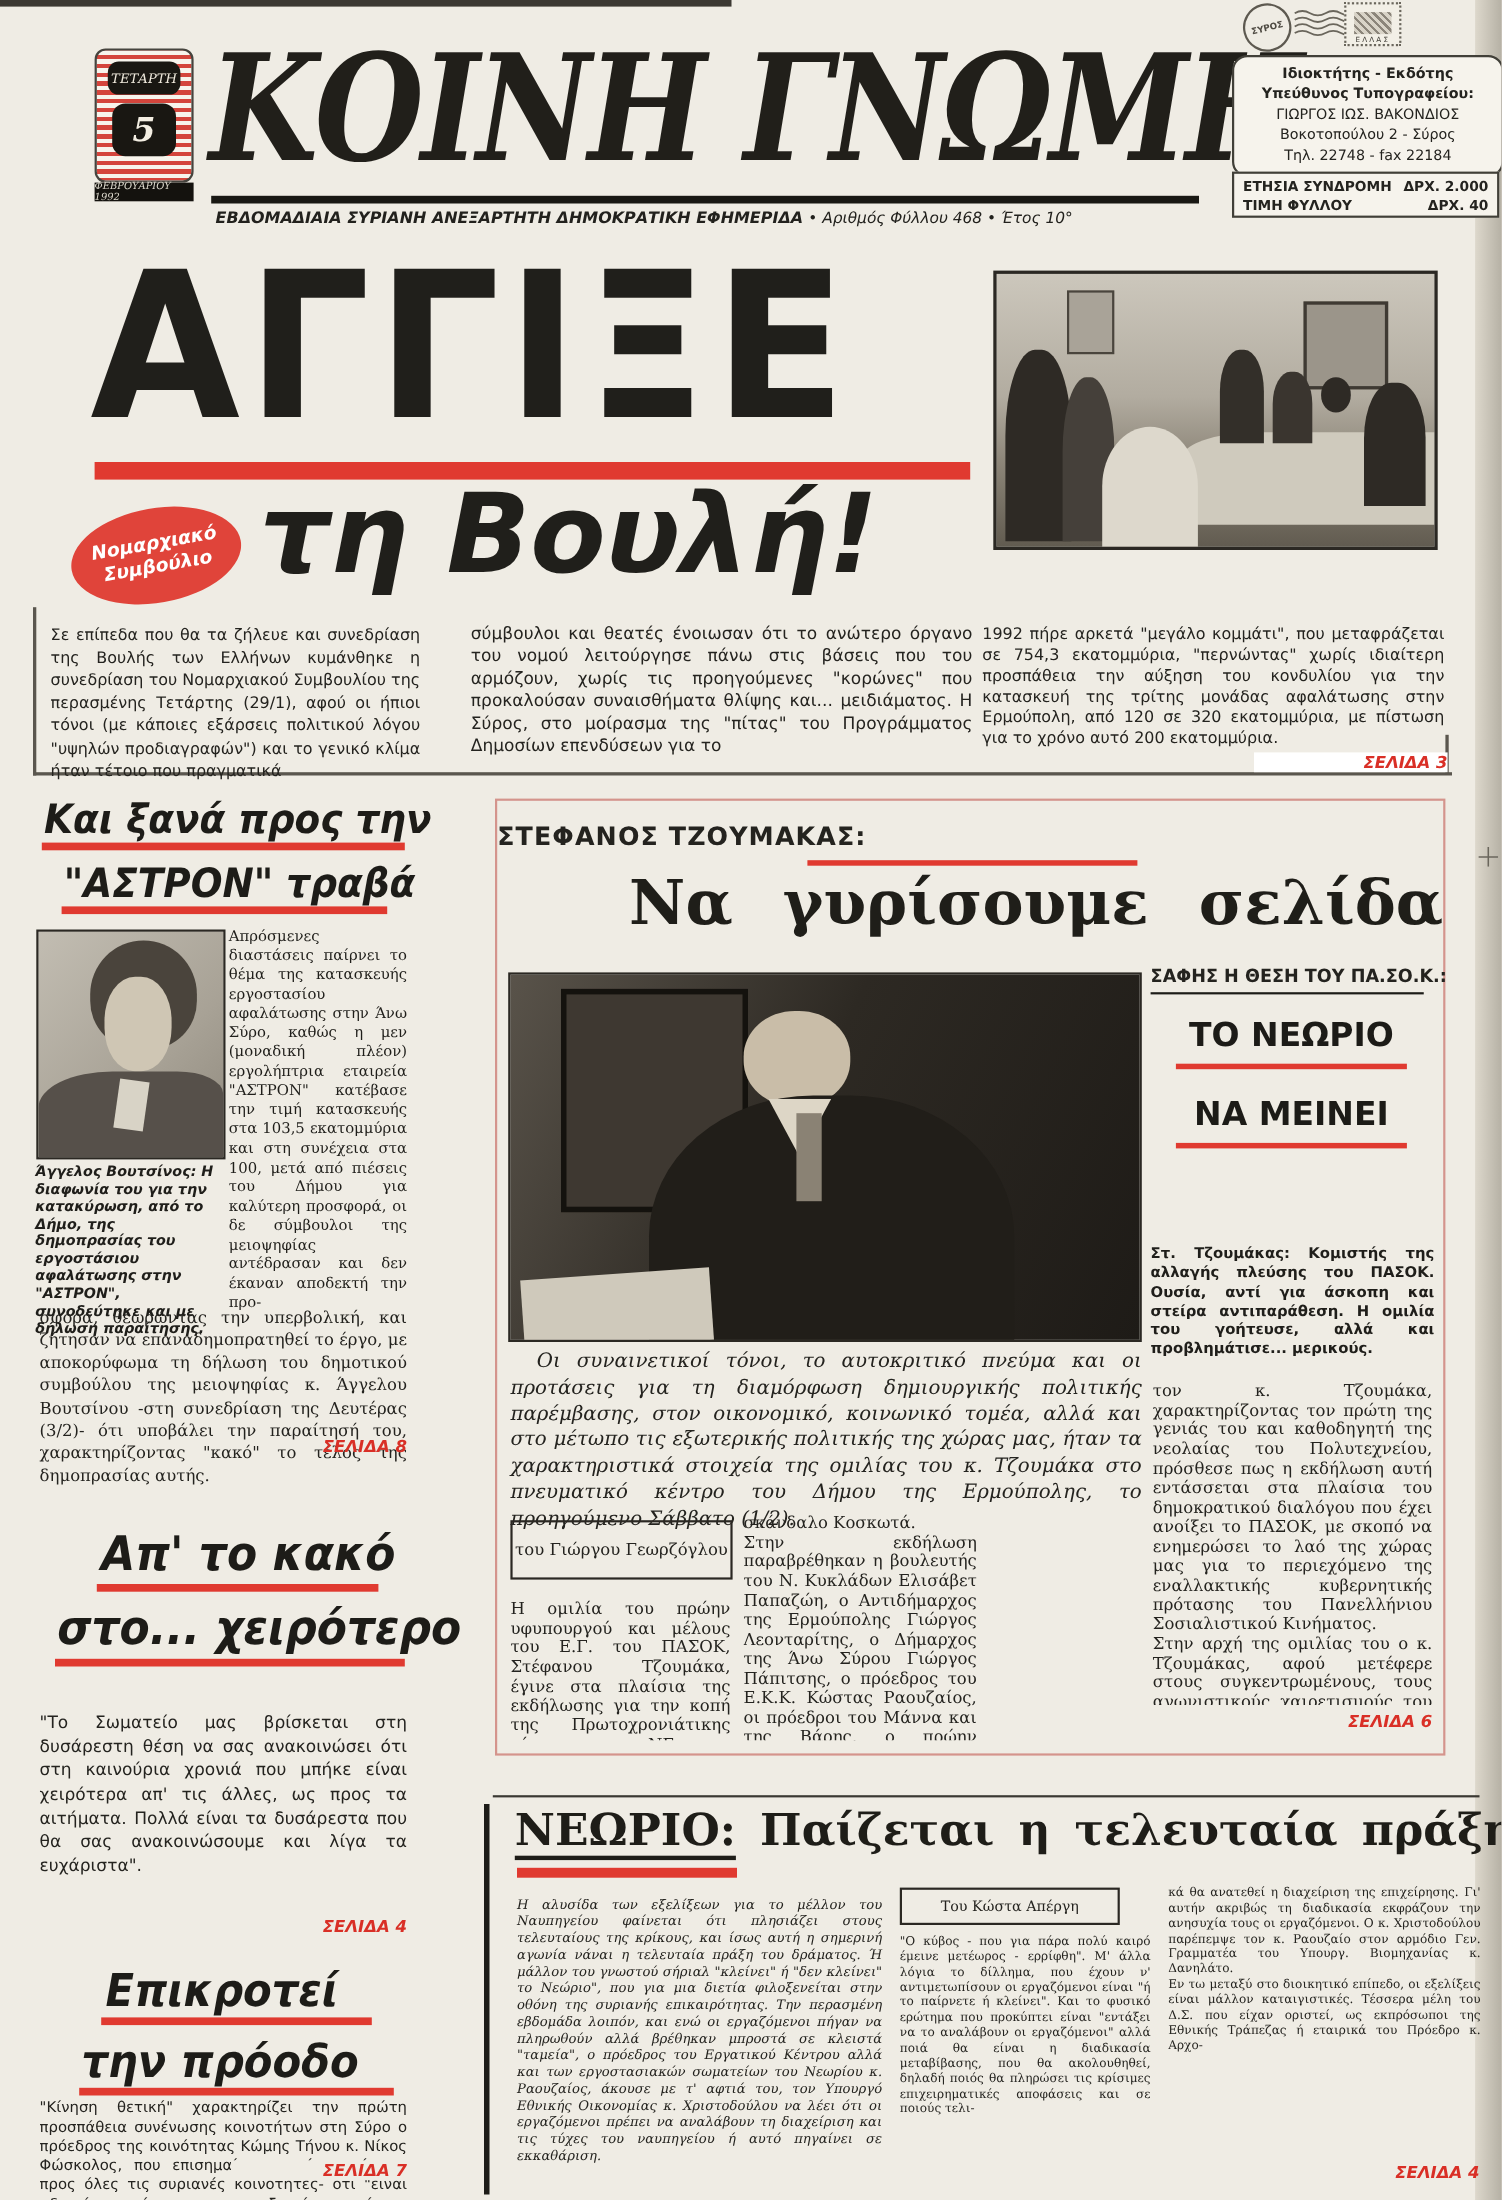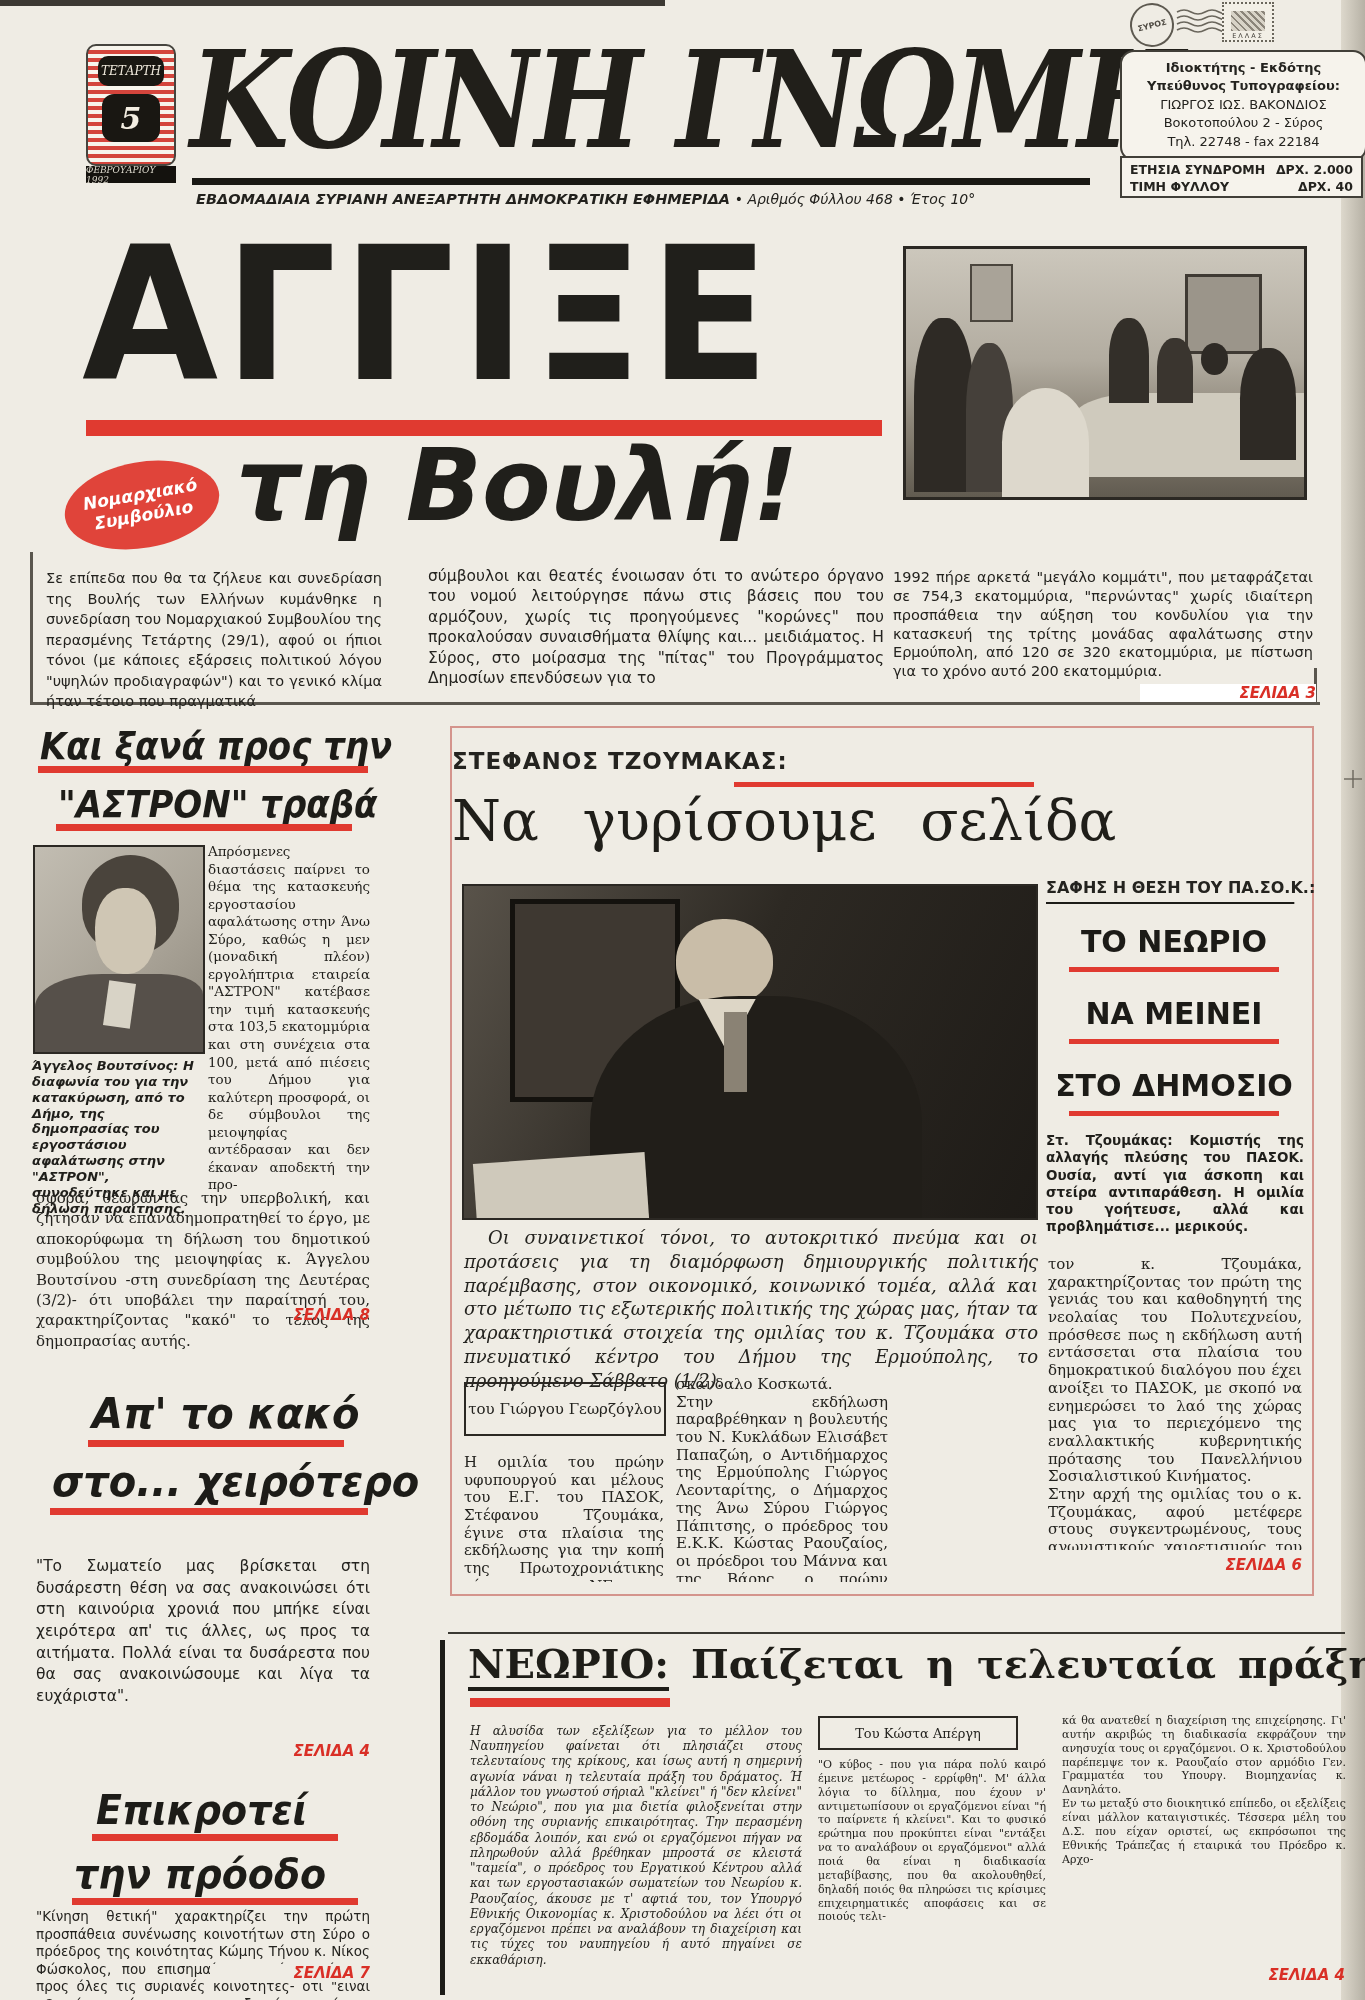--- a/index.html
+++ b/index.html
@@ -94,21 +94,21 @@
   .e-r1{left:92px;top:1834px;width:246px;height:7px;}
   .e-h2{left:74px;top:1850px;font-size:38px;}
   .e-r2{left:72px;top:1898px;width:286px;height:7px;}
   .e-body{left:36px;top:1908px;width:334px;font-size:13.5px;line-height:1.3;}
   .e-ref{left:210px;top:1964px;width:160px;text-align:right;background:#efece4;}
 
   
   .t-box{left:450px;top:726px;width:860px;height:866px;border:2px solid #d4948c;}
   .t-kicker{left:0;top:20px;width:100%;text-align:left;font-weight:bold;font-size:23px;letter-spacing:1px;color:#24231f;}
   .t-krule{left:282px;top:54px;width:300px;height:5px;}
-  .t-head{left:0;top:60px;width:100%;text-align:left;font-family:"DejaVu Serif",serif;font-weight:normal;
+  .t-head{left:0;top:60px;width:100%;text-align:right;font-family:"DejaVu Serif",serif;font-weight:bold;
           font-size:56px;word-spacing:26px;color:#1f1e19;}
   .photo3{left:10px;top:156px;width:572px;height:332px;background:linear-gradient(115deg,#59534a,#2d2923 45%,#1e1b17);border-width:2px;}
   .t-deckk{left:594px;top:150px;width:256px;text-align:center;font-weight:bold;font-size:16.5px;
            border-bottom:2px solid #1d1c18;padding-bottom:5px;white-space:nowrap;transform:scaleX(.97);transform-origin:left top;}
   .t-deckline{width:256px;text-align:center;font-weight:bold;font-size:30px;color:#1c1b17;}
   .t-deckrule{height:5px;margin:8px auto 0 auto;width:210px;}
   .t-dl0{left:594px;top:196px;}
   .t-dl1{left:594px;top:268px;}
   .t-dl2{left:594px;top:340px;}
   .t-cap{left:594px;top:404px;width:258px;font-size:13.5px;line-height:1.28;}
@@ -270,24 +270,20 @@
 
     <div class="abs t-deckk">ΣΑΦΗΣ Η ΘΕΣΗ ΤΟΥ ΠΑ.ΣΟ.Κ.:</div>
     <div class="abs t-deckline t-dl0">
       <div>ΤΟ ΝΕΩΡΙΟ</div>
       <div class="red t-deckrule"></div>
     </div>
     <div class="abs t-deckline t-dl1">
       <div>ΝΑ ΜΕΙΝΕΙ</div>
       <div class="red t-deckrule"></div>
     </div>
-    <div class="abs t-deckline t-dl2">
-      <div>ΣΤΟ ΔΗΜΟΣΙΟ</div>
-      <div class="red t-deckrule"></div>
-    </div>
 
     <div class="abs caption t-cap just">Στ. Τζουμάκας: Κομιστής της αλλαγής πλεύσης του ΠΑΣΟΚ. Ουσία, αντί για άσκοπη και στείρα αντιπαράθεση. Η ομιλία του γοήτευσε, αλλά και προβλημάτισε... μερικούς.</div>
     <div class="abs t-intro just">Οι συναινετικοί τόνοι, το αυτοκριτικό πνεύμα και οι προτάσεις για τη διαμόρφωση δημιουργικής πολιτικής παρέμβασης, στον οικονομικό, κοινωνικό τομέα, αλλά και στο μέτωπο τις εξωτερικής πολιτικής της χώρας μας, ήταν τα χαρακτηριστικά στοιχεία της ομιλίας του κ. Τζουμάκα στο πνευματικό κέντρο του Δήμου της Ερμούπολης, το προηγούμενο Σάββατο (1/2).</div>
     <div class="abs t-byline">του Γιώργου Γεωρζόγλου</div>
     <div class="abs t-colsmall t-colA just">Η ομιλία του πρώην υφυπουργού και μέλους του Ε.Γ. του ΠΑΣΟΚ, Στέφανου Τζουμάκα, έγινε στα πλαίσια της εκδήλωσης για την κοπή της Πρωτοχρονιάτικης πίττας της ΝΕ του ΠΑΣΟΚ και έδωσε την δυνατότητα στον ομιλητή να παρουσιάσει τις θέσεις του ΠΑΣΟΚ και τη γενικότερη φιλοσοφία της πολιτικής του στάσης, στη νέα περίοδο που ανοίγεται, μετά το τέλος της περιβόητης Δίκης για το</div>
     <div class="abs t-colsmall t-colB just prelines">σκάνδαλο Κοσκωτά.
 Στην εκδήλωση παραβρέθηκαν η βουλευτής του Ν. Κυκλάδων Ελισάβετ Παπαζώη, ο Αντιδήμαρχος της Ερμούπολης Γιώργος Λεονταρίτης, ο Δήμαρχος της Άνω Σύρου Γιώργος Πάπιτσης, ο πρόεδρος του Ε.Κ.Κ. Κώστας Ραουζαίος, οι πρόεδροι του Μάννα και της Βάρης, ο πρώην Δήμαρχος Λευτέρης Πιταούλης, εκπρόσωποι μαζικών φορέων και δημοτικοί σύμβουλοι των Δήμων Ερμούπολης και Άνω Σύρου.
 Ανοίγοντας την εκδήλωση ο Γραμματέας της ΝΕ του ΠΑΣΟΚ Νίκος Κορφιάτης, αφού καλωσόρισε</div>
     <div class="abs t-colsmall t-colC just prelines">τον κ. Τζουμάκα, χαρακτηρίζοντας τον πρώτη της γενιάς του και καθοδηγητή της νεολαίας του Πολυτεχνείου, πρόσθεσε πως η εκδήλωση αυτή εντάσσεται στα πλαίσια του δημοκρατικού διαλόγου που έχει ανοίξει το ΠΑΣΟΚ, με σκοπό να ενημερώσει το λαό της χώρας μας για το περιεχόμενο της εναλλακτικής κυβερνητικής πρότασης του Πανελλήνιου Σοσιαλιστικού Κινήματος.
 Στην αρχή της ομιλίας του ο κ. Τζουμάκας, αφού μετέφερε στους συγκεντρωμένους, τους αγωνιστικούς χαιρετισμούς του προέδρου του ΠΑΣΟΚ Ανδρέα Παπανδρέου, τόνισε πως ευχή του ΠΑΣΟΚ, είναι, η καινούργια χρονιά που μπήκε να αποτελέσει ξεχωριστή περίοδο δημιουργίας τόσο για το έθνος όσο για την παράταξη και τη δημοκρατία.

